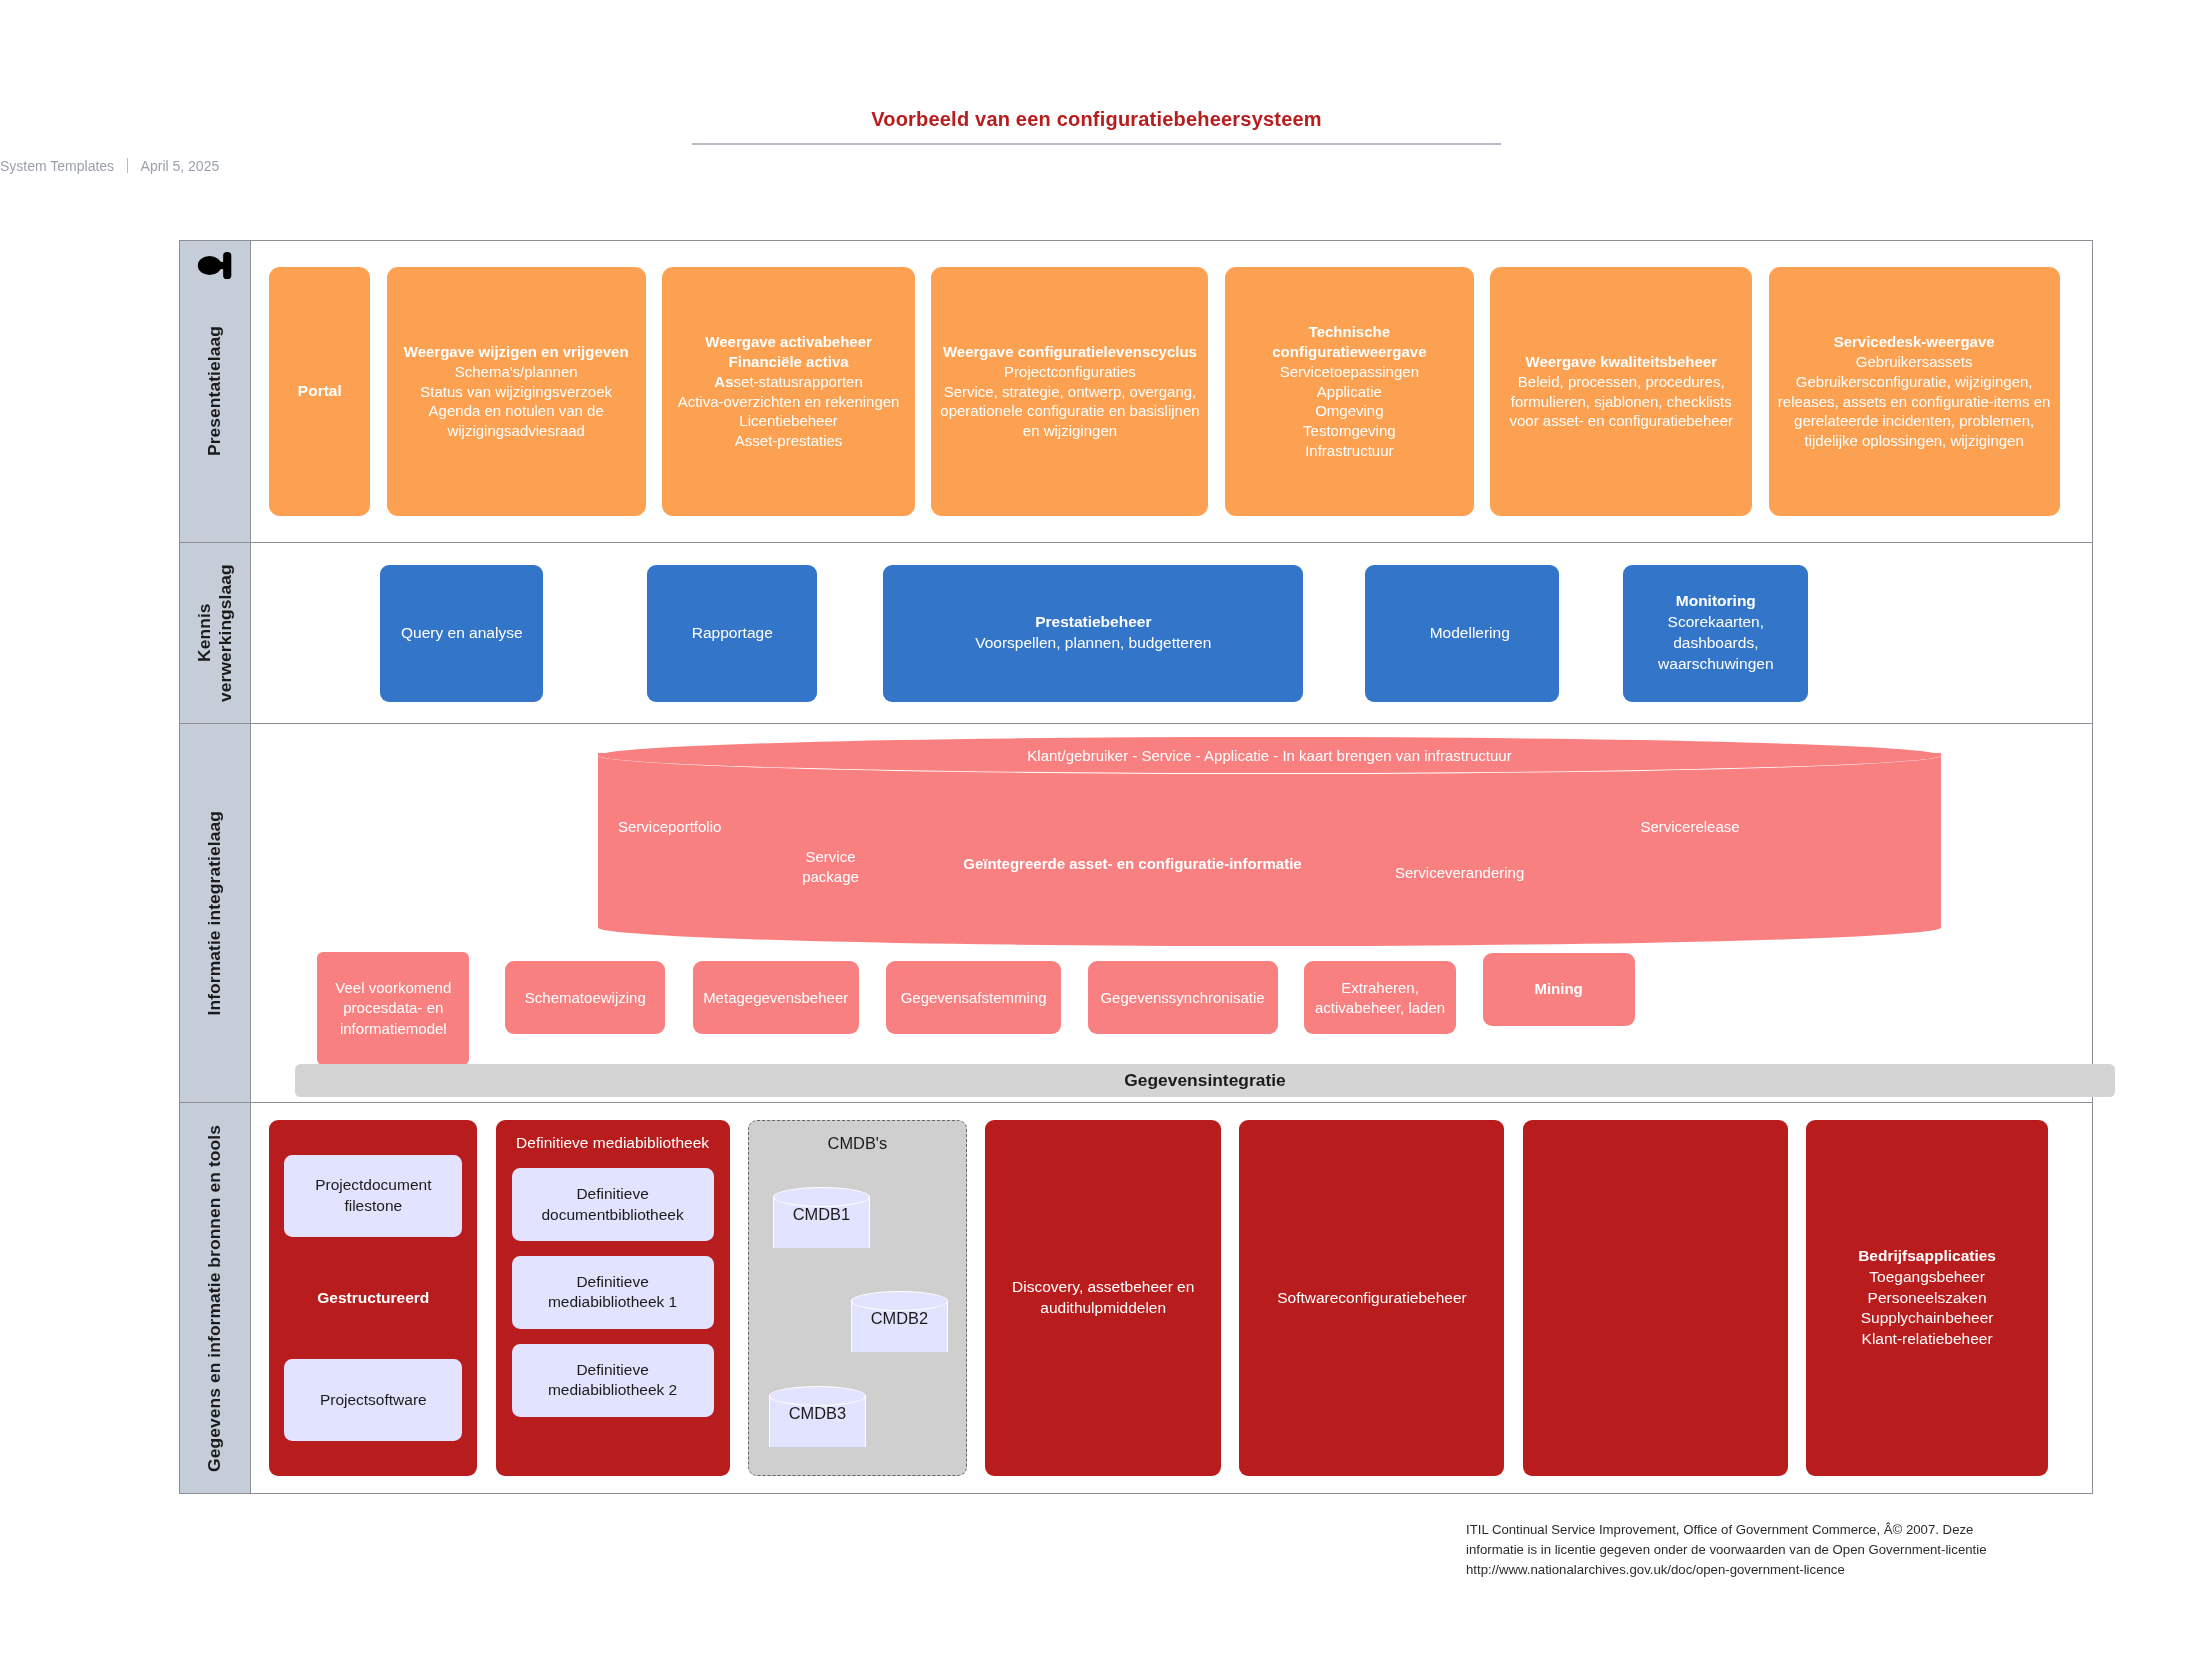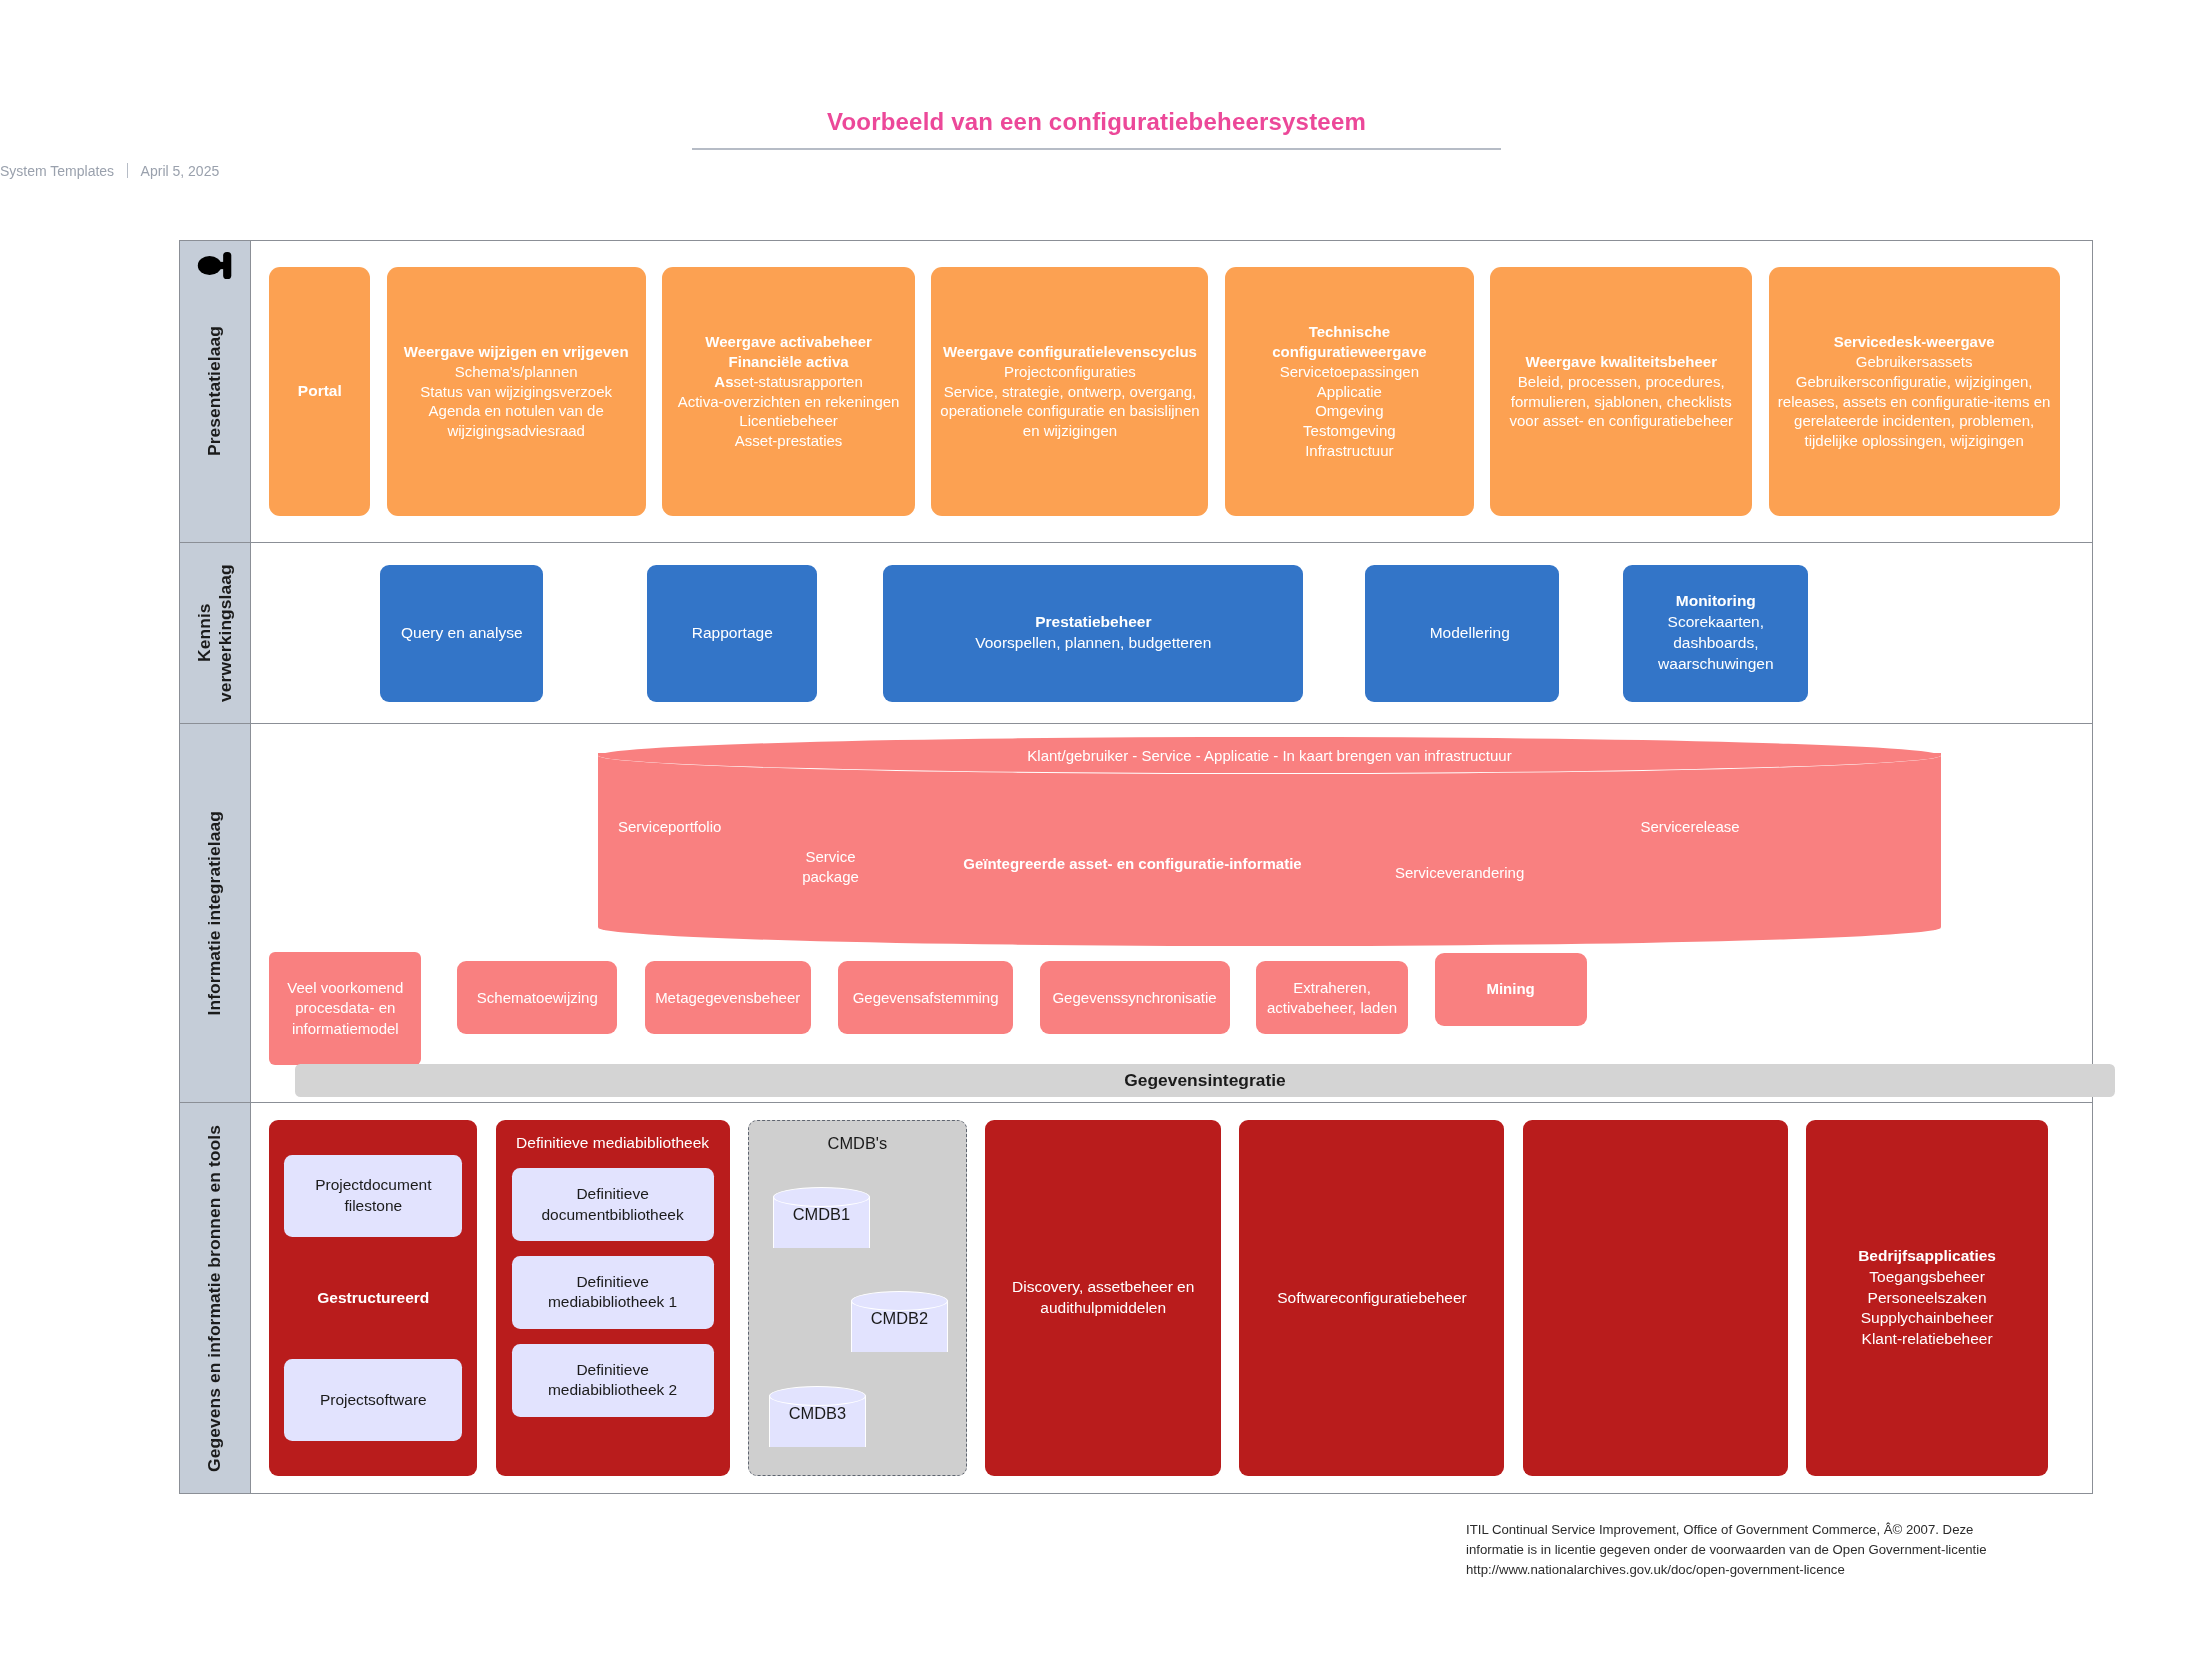--- a/index.html
+++ b/index.html
@@ -7,21 +7,21 @@
     width: 2193px; height: 1677px;
     background: #ffffff;
     font-family: "Liberation Sans", sans-serif;
     position: relative;
     overflow: hidden;
   }
 
   
   .header { width: 100%; padding-top: 108px; text-align: center; }
   .title {
-    font-size: 24px; font-weight: bold; color: #ec4899;
+    font-size: 20px; font-weight: bold; color: #b91c1c;
     letter-spacing: 0.2px;
   }
   .title-rule {
     width: 809px; height: 1.8px; background: #b6bcc6;
     margin: 12px auto 0;
   }
   .subtitle {
     margin-top: 12.8px; font-size: 14px; color: #9aa1ad;
     display: flex; justify-content: flex-start; align-items: center; gap: 12.8px;
   }
@@ -110,21 +110,21 @@
   }
   .cyl-txt { position: absolute; color: #fff; font-size: 15px; line-height: 1.35; text-align: center; }
 
   .rrow { position: absolute; left: 18.3px; top: 228px; right: 18.3px; display: flex; align-items: flex-start; }
   .rbox {
     background: #F98080; border-radius: 9.1px; color: #fff;
     display: flex; align-items: center; justify-content: center;
     text-align: center; font-size: 15px; line-height: 1.34;
     padding: 7.3px 7.3px; height: 73px;
   }
-  .rbox.tall { height: 113px; border-radius: 6px; }
+  .rbox.tall { height: 113px; border-radius: 6px; margin-left: 48px; }
 
   .gi-bar {
     position: absolute; left: 44px; top: 340px; width: 1820px; height: 33px;
     background: #d4d4d4; border-radius: 5.5px;
     display: flex; align-items: center; justify-content: center;
     font-size: 17.4px; font-weight: bold; color: #1b1b1b;
   }
 
   
   .band4 { height: 390px; }

